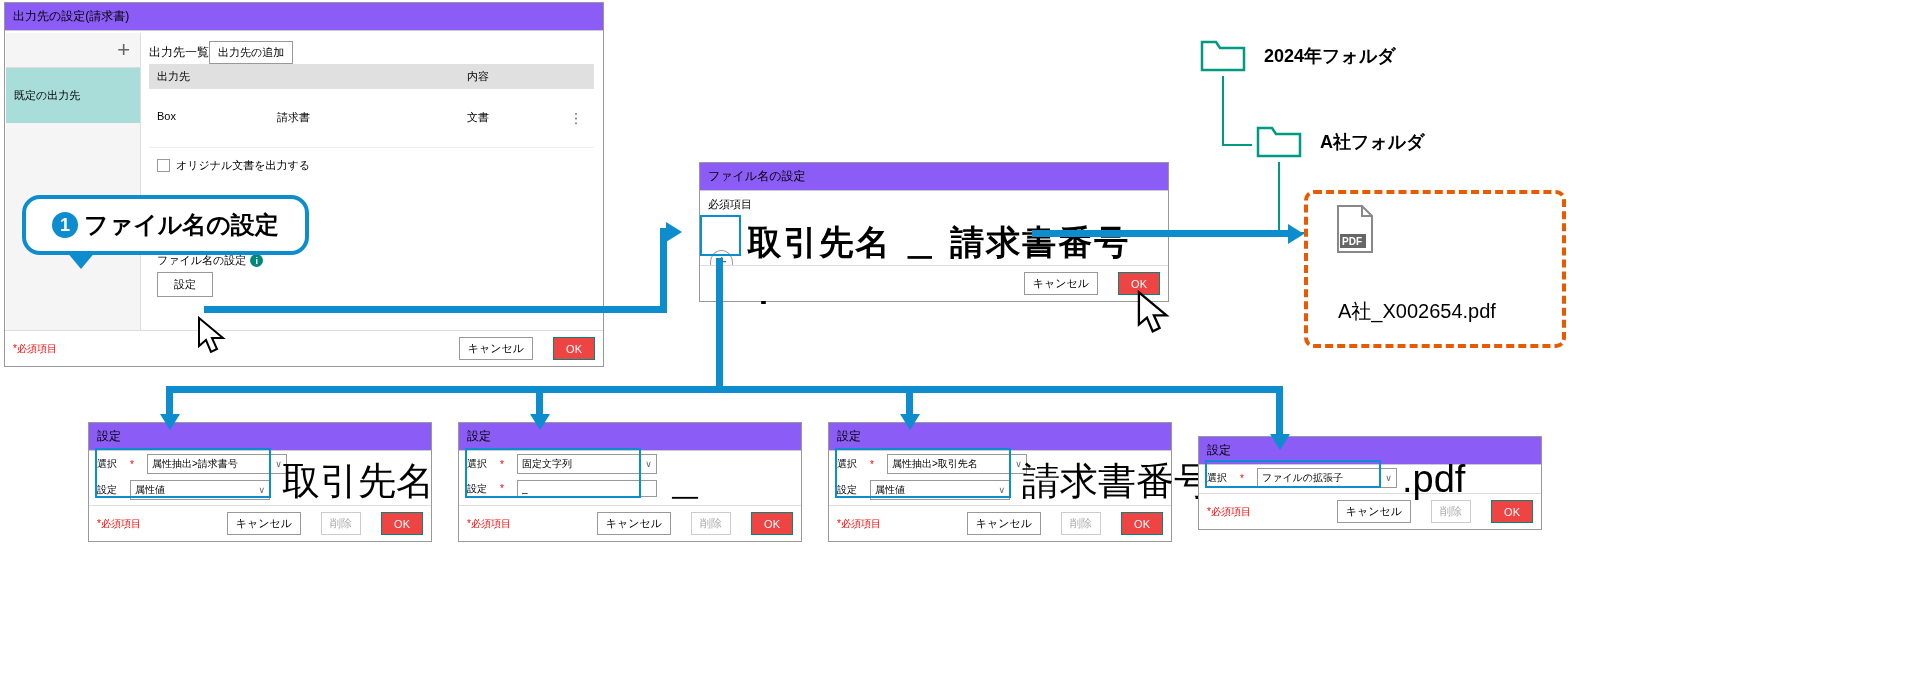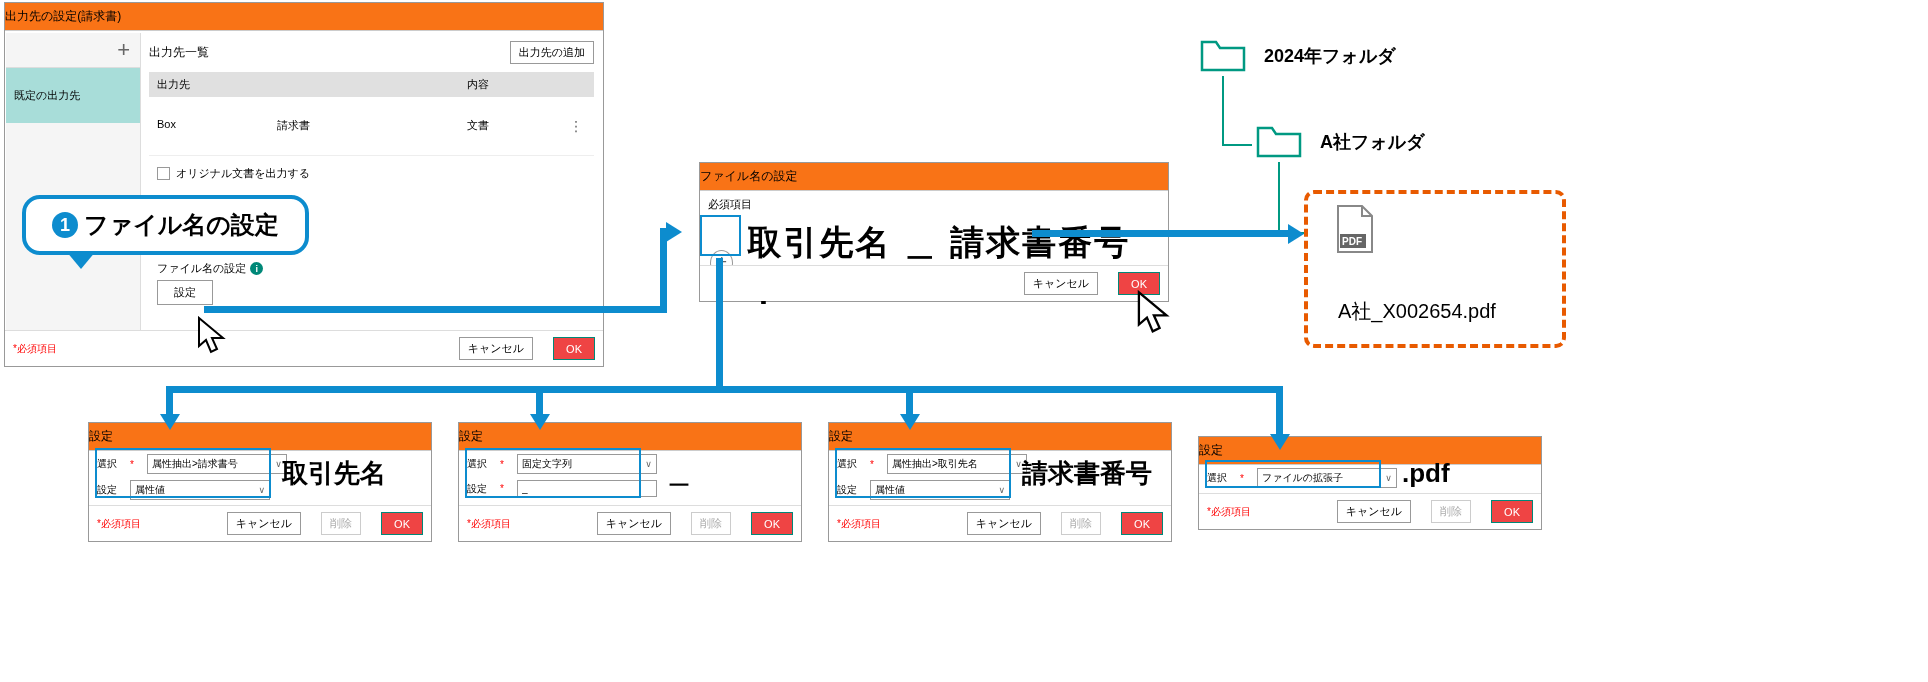--- a/index.html
+++ b/index.html
@@ -1,24 +1,24 @@
 <!DOCTYPE html>
 <html><head>
 <meta charset="utf-8">
 <style>
 *{box-sizing:border-box;margin:0;padding:0;font-family:"Meiryo","Yu Gothic",sans-serif}
 body{background:#fff;width:1928px;height:682px;position:relative;font-size:12px}
 .panel{position:absolute;border:1px solid #999;background:#fff}
-.panel-title{background:#f97316;padding:5px 0;border-bottom:1px solid #ccc;font-size:12px}
+.panel-title{background:#8b5cf6;padding:5px 8px;border-bottom:1px solid #ccc;font-size:12px}
 .sidebar{position:absolute;left:1px;top:30px;width:135px;height:303px;background:#f5f5f5;border-right:1px solid #ddd}
 .plus-row{display:flex;justify-content:flex-end;align-items:center;height:35px;border-bottom:1px solid #ddd}
 .plus-ic{font-size:22px;color:#666;margin-right:10px;font-weight:300}
 .default-dest{background:#a8ddd9;padding:20px 8px;font-size:11px}
 .content{position:absolute;left:136px;top:30px;right:1px;padding:8px}
-.list-hdr{display:flex;justify-content:space-between;align-items:center;margin-bottom:8px}
+.list-hdr{display:flex;align-items:center;}
 .btn{border:1px solid #999;background:#fff;padding:3px 8px;font-size:11px;cursor:pointer}
 .tbl-head{display:flex;background:#e0e0e0;padding:5px 8px;font-size:11px}
 .tbl-row{display:flex;padding:21px 8px;border-bottom:1px solid #eee;font-size:11px}
 .c1{width:120px}.c2{width:190px}.c3{flex:1}.dots{width:20px;text-align:center;font-size:14px;color:#666}
 .chk-row{padding:10px 8px;display:flex;align-items:center;gap:6px;font-size:11px}
 .chk{width:13px;height:13px;border:1px solid #999}
 .req{color:red;font-size:10px}
 .footer{position:absolute;bottom:0;left:0;right:0;padding:6px 8px;border-top:1px solid #ddd;display:flex;justify-content:space-between;align-items:center;background:#fff}
 .footer-btns{display:flex;gap:20px}
 .btn-ok{background:#ef4444;color:#fff;border:1px solid #008878;padding:3px 12px;font-size:11px;cursor:pointer}
@@ -31,21 +31,21 @@
 .num-circ{width:26px;height:26px;border-radius:50%;background:#0d8cce;color:#fff;display:inline-flex;align-items:center;justify-content:center;font-size:18px}
 .cursor{position:absolute;width:36px;height:40px;z-index:20}
 .fn-panel{position:absolute;border:1px solid #999;background:#fff}
 .add-btn{width:26px;height:26px;border:1px solid #999;border-radius:50%;display:flex;align-items:center;justify-content:center;font-size:18px;color:#666;margin:4px}
 .big-expr{font-size:34px;font-weight:bold;letter-spacing:2px}
 .hl-blue{position:absolute;border:2px solid #0d8cce;z-index:5;pointer-events:none}
 .mini-panel{position:absolute;border:1px solid #999;background:#fff}
 .frow{display:flex;align-items:center;gap:13px;padding:3px 8px;font-size:10px}
 .sel{border:1px solid #999;font-size:10px;padding:2px 4px;width:140px;background:#fff;display:flex;justify-content:space-between;align-items:center}
 .chev{font-size:9px;color:#666}
-.big-lbl{position:absolute;font-size:26px;font-weight:bold}
+.big-lbl{position:absolute;font-size:38px;font-weight:normal}
 .arrow-line{position:absolute;background:#0d8cce;z-index:1}
 .arrow-head{position:absolute;width:0;height:0;z-index:2}
 .arr-down{border-left:10px solid transparent;border-right:10px solid transparent;border-top:16px solid #0d8cce}
 .arr-right{border-top:10px solid transparent;border-bottom:10px solid transparent;border-left:16px solid #0d8cce}
 .tree-line{position:absolute;background:#009982}
 .dash-box{position:absolute;border:4px dashed #e85a00;border-radius:10px}
 .fname-out{position:absolute;font-size:20px;font-weight:normal}
 .folder-lbl{position:absolute;font-size:18px;font-weight:bold}
 </style>
 </head>

